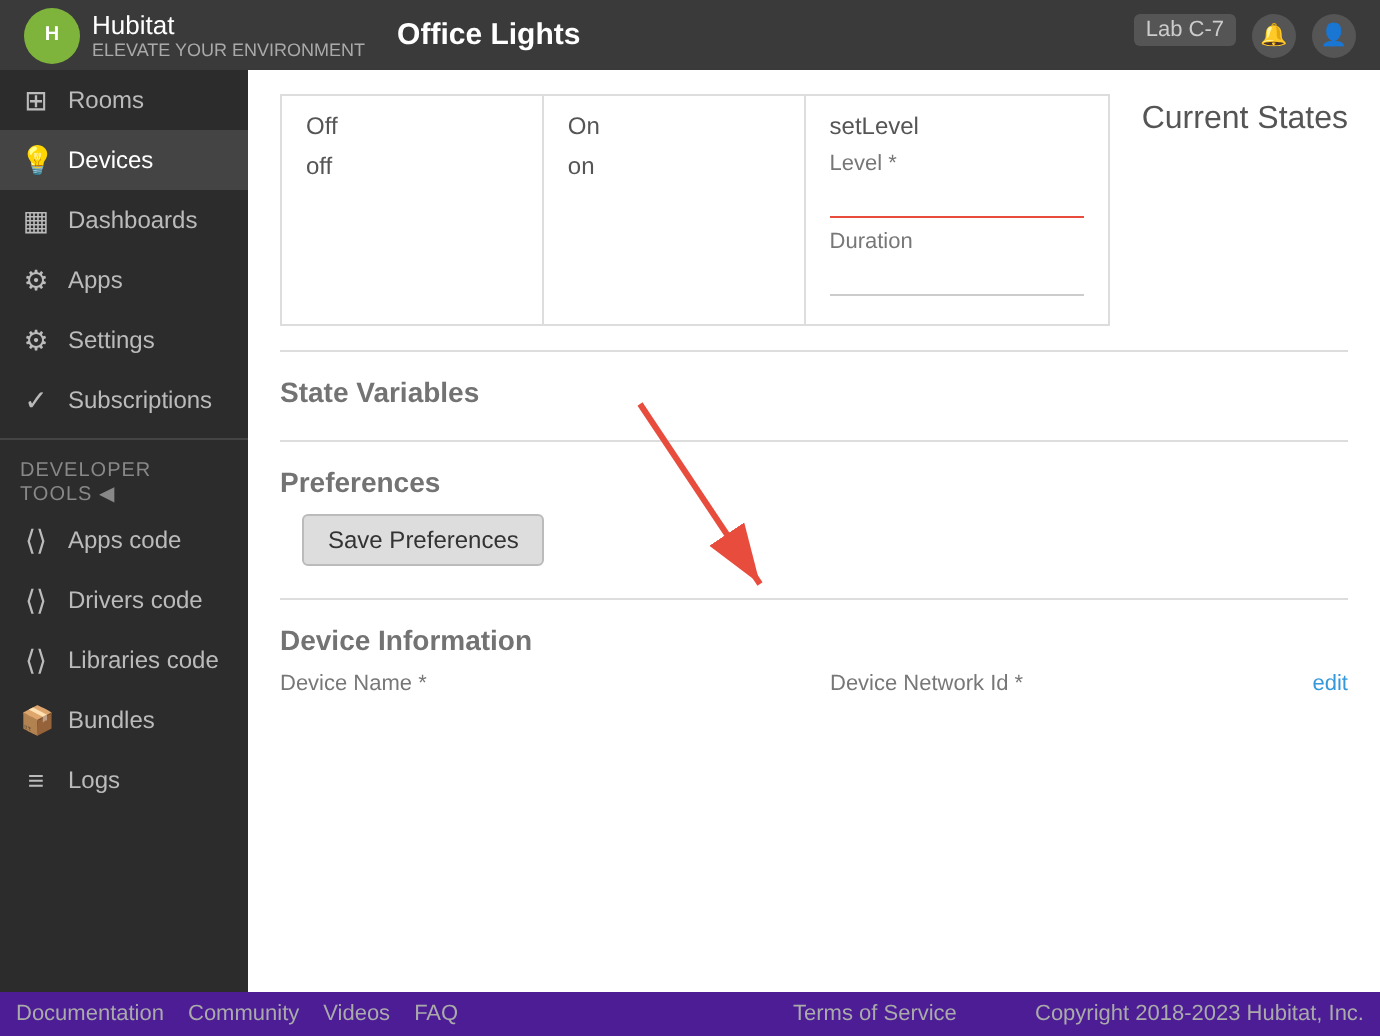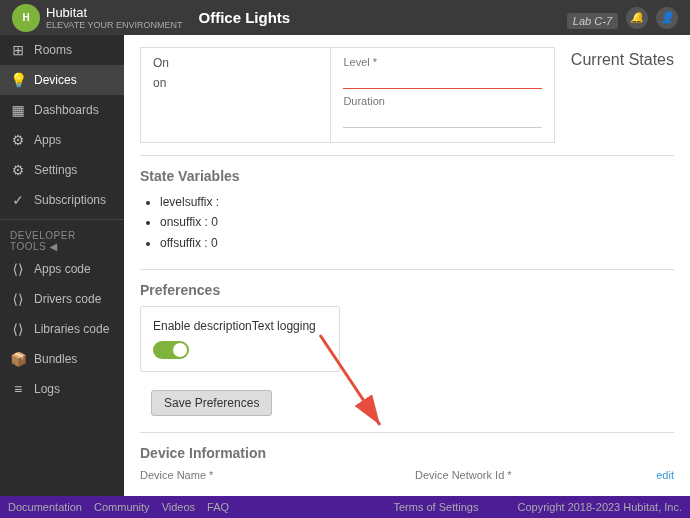--- a/index.html
+++ b/index.html
@@ -12,21 +12,21 @@
     .sidebar { background: #2c2c2c; color: #ccc; width: 124px; flex-shrink: 0; display: flex; flex-direction: column; overflow: hidden; }
     .content { flex: 1; overflow-y: auto; background: #fff; }
     .bottom-bar { background: #4c1d95; color: #aaa; height: 22px; display: flex; align-items: center; justify-content: space-between; padding: 0 8px; font-size: 11px; flex-shrink: 0; }
 
     
     .logo-area { display: flex; align-items: center; gap: 6px; }
     .logo-circle { width: 28px; height: 28px; border-radius: 50%; background: #7eb43c; display: flex; align-items: center; justify-content: center; font-weight: bold; color: #fff; font-size: 10px; }
     .hubitat-text { color: #fff; font-size: 13px; font-weight: normal; }
     .hubitat-sub { color: #aaa; font-size: 9px; display: block; }
     .page-title { color: #333; font-size: 15px; font-weight: bold; margin-left: 16px; color: #fff; }
-    .top-right { margin-left: auto; display: flex; align-items: flex-end; gap: 8px; font-size: 12px; color: #ccc; font-style: italic; }
+    .top-right { margin-left: auto; display: flex; align-items: flex-start; gap: 8px; font-size: 12px; color: #ccc; }
     .lab-badge { background: #555; border-radius: 3px; padding: 2px 6px; font-size: 11px; }
     .icon-btn { width: 22px; height: 22px; border-radius: 50%; background: #555; display: flex; align-items: center; justify-content: center; cursor: pointer; font-size: 11px; color: #fff; }
     .sidebar-item { display: flex; align-items: center; gap: 8px; padding: 7px 10px; cursor: pointer; color: #bbb; font-size: 12px; }
     .sidebar-item.active { background: #444; color: #fff; }
     .sidebar-item .icon { font-size: 14px; width: 16px; text-align: center; }
     .sidebar-section { color: #888; font-size: 10px; padding: 6px 10px 2px; text-transform: uppercase; letter-spacing: 0.5px; }
     .sidebar-divider { border-top: 1px solid #444; margin: 4px 0; }
     .sidebar-arrow { margin-left: auto; font-size: 10px; }
 
     
@@ -156,61 +156,55 @@
         <span>Logs</span>
       </div>
     </div>
 
     <div class="content">
       <div class="content-inner">
 
         <div style="display:flex; justify-content:space-between; margin-bottom:4px;">
           <div style="display:flex; flex:1; border:1px solid #ddd;">
 
+            <div class="command-box">
+              <div class="command-box-title">Off</div>
+              <div class="command-value">off</div>
+            </div>
 
             <div class="command-box">
               <div class="command-box-title">On</div>
               <div class="command-value">on</div>
             </div>
 
             <div class="command-box" style="flex:1.2;">
+              <div class="command-box-title">setLevel</div>
               <div class="form-field">
                 <label>Level *</label>
                 <input type="text" class="" style="border-bottom: 1px solid rgb(231, 76, 60); width: 100%;" value="">
               </div>
               <div class="form-field">
                 <label>Duration</label>
                 <input type="text" class="gray-border" value="" style="">
               </div>
             </div>
           </div>
           <div style="padding-left:16px; font-size:16px; color:#555; white-space:nowrap; padding-top:4px;">Current States</div>
         </div>
 
         <div class="section-divider"></div>
 
         <div class="state-vars">
           <div class="section-title">State Variables</div>
-          <ul>
-            <li>levelsuffix :</li>
-            <li>onsuffix : 0</li>
-            <li>offsuffix : 0</li>
-          </ul>
         </div>
 
         <div class="section-divider"></div>
 
         <div class="preferences-section">
           <div class="section-title">Preferences</div>
-          <div class="pref-box">
-            <div class="pref-label">Enable descriptionText logging</div>
-            <div class="toggle">
-              <div class="toggle-knob"></div>
-            </div>
-          </div>
           <div style="margin-top:8px;padding-left:11px;">
             <button class="save-btn">Save Preferences</button>
           </div>
         </div>
 
         <div class="section-divider"></div>
 
         <div class="device-info arrow-container">
           <div class="section-title">Device Information</div>
 
@@ -248,17 +242,17 @@
   </div>
 
   <div class="bottom-bar">
     <div class="bottom-links">
       <a href="#">Documentation</a>
       <a href="#">Community</a>
       <a href="#">Videos</a>
       <a href="#">FAQ</a>
     </div>
     <div>
-      <span style="cursor:pointer; margin-right:12px; color:#aaa;">Terms of Settings</span>
+      <span style="cursor:pointer; margin-right:12px; color:#aaa;">Terms of Service</span>
       <span class="copyright">Copyright 2018-2023 Hubitat, Inc.</span>
     </div>
   </div>
 </div>
 
 </body></html>

